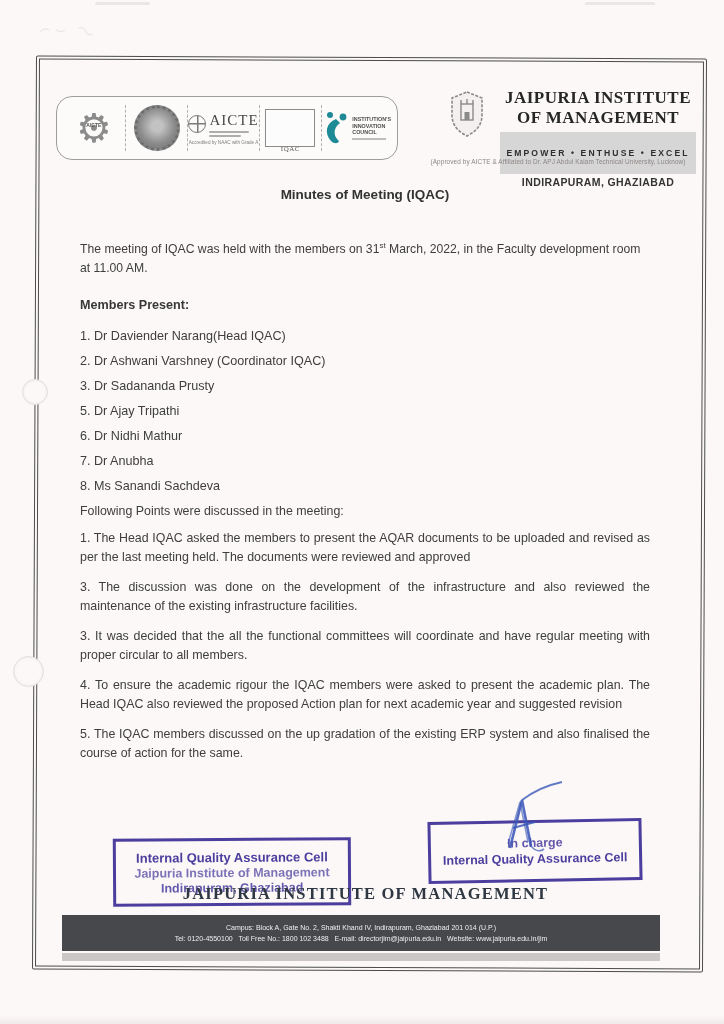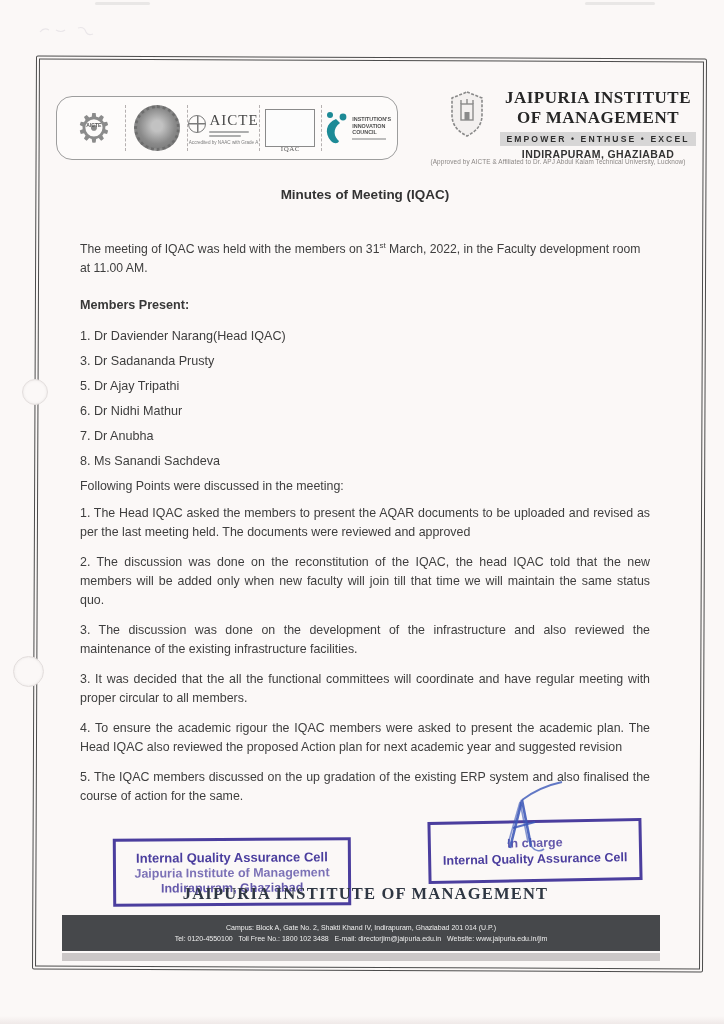--- a/index.html
+++ b/index.html
@@ -56,21 +56,21 @@
   .iic-cell{display:flex;align-items:center;gap:4px;}
   .iic-text{font-size:5.4px;font-weight:bold;color:#4f4f4f;line-height:6.5px;}
   .iic-sub{height:2px;width:34px;background:#bdbdbd;margin-top:2px;}
   .hdr-right{position:absolute;left:448px;top:88px;width:256px;}
   .hdr-row{display:flex;align-items:flex-start;}
   .crest{flex:0 0 44px;padding-top:2px;}
   .hdr-titles{flex:1;text-align:center;}
   .inst-line{font-family:"Liberation Serif",serif;font-weight:bold;font-size:17px;
     letter-spacing:.5px;color:#262626;line-height:20px;}
   .tagline-band{display:inline-block;background:#d7d6d6;color:#2e2e2e;font-weight:bold;
-    font-size:8.6px;letter-spacing:2.1px;padding:2px 6px;margin-top:4px;}
+    font-size:8.6px;letter-spacing:2.1px;padding:16px 6px;margin-top:4px;}
   .location{font-size:10.5px;font-weight:bold;color:#333;margin-top:2px;letter-spacing:.4px;}
   .approval{position:absolute;left:408px;top:158px;width:300px;text-align:center;
     font-size:6.4px;color:#8a8684;letter-spacing:.1px;}
   
   .content{position:absolute;left:80px;top:187px;width:570px;z-index:2;}
   .doc-title{text-align:center;font-weight:bold;font-size:13.5px;color:#333;margin:0 0 34px 0;}
   .intro{font-size:12.2px;line-height:19px;margin:0;color:#3e3e3e;}
   sup{font-size:8px;}
   .members-heading{font-weight:bold;font-size:12.6px;margin-top:20px;color:#383838;}
   .members{margin-top:17px;}
@@ -189,31 +189,31 @@
 
   <div class="content">
     <div class="doc-title">Minutes of Meeting (IQAC)</div>
 
     <p class="intro"><span>The meeting of IQAC was held with the members on 31</span><sup>st</sup><span> March, 2022, in the Faculty development room at 11.00 AM.</span></p>
 
     <div class="members-heading">Members Present:</div>
 
     <div class="members">
       <div class="member">1. Dr Daviender Narang(Head IQAC)</div>
+      <div class="member">2. Dr Ashwani Varshney (Coordinator IQAC)</div>
       <div class="member">3. Dr Sadananda Prusty</div>
       <div class="member">5. Dr Ajay Tripathi</div>
       <div class="member">6. Dr Nidhi Mathur</div>
       <div class="member">7. Dr Anubha</div>
       <div class="member">8. Ms Sanandi Sachdeva</div>
     </div>
 
     <div class="points-heading">Following Points were discussed in the meeting:</div>
 
     <p class="point">1. The Head IQAC asked the members to present the AQAR documents to be uploaded and revised as per the last meeting held. The documents were reviewed and approved</p>
-    <p class="point">2. The discussion was done on the reconstitution of the IQAC, the head IQAC told that the new members will be added only when new faculty will join till that time we will maintain the same status quo.</p>
     <p class="point">3. The discussion was done on the development of the infrastructure and also reviewed the maintenance of the existing infrastructure facilities.</p>
     <p class="point">3. It was decided that the all the functional committees will coordinate and have regular meeting with proper circular to all members.</p>
     <p class="point">4.  To ensure the academic rigour the IQAC members were asked to present the academic plan. The Head IQAC also reviewed the proposed Action plan for next academic year and suggested revision</p>
     <p class="point">5. The IQAC members discussed on the up gradation of the existing ERP system and also finalised the course of action for the same.</p>
   </div>
 
   <div class="stamp stamp-left">
     <div class="l1">Internal Quality Assurance Cell</div>
     <div class="l2">Jaipuria Institute of Management</div>
     <div class="l3">Indirapuram, Ghaziabad</div>

